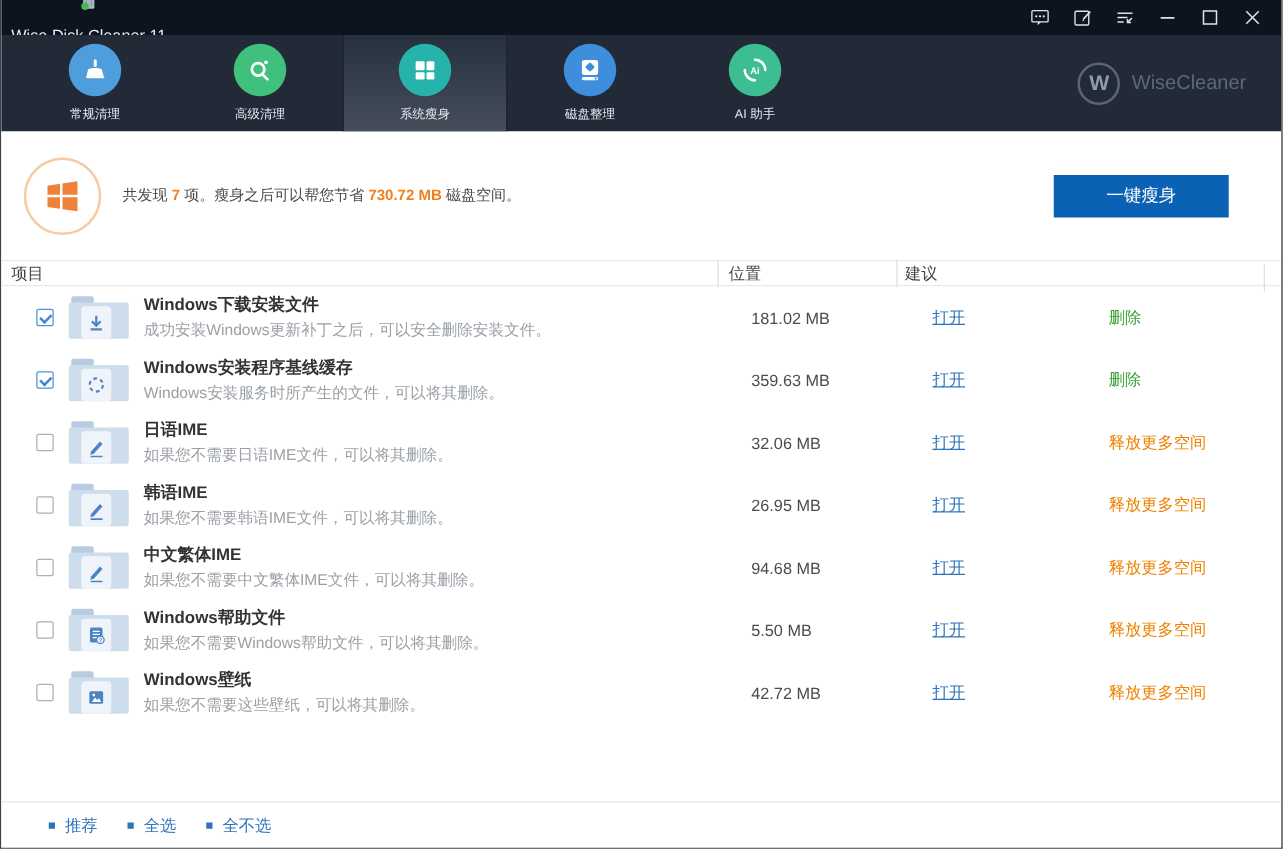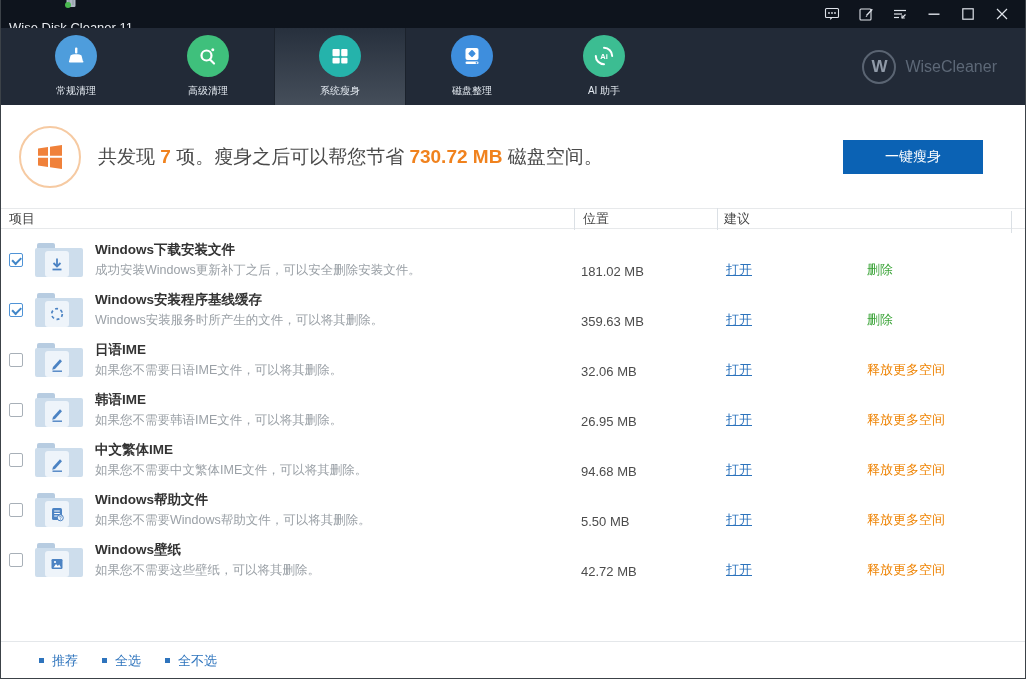--- a/index.html
+++ b/index.html
@@ -29,36 +29,36 @@
   .brand{position:absolute;right:28px;top:0;height:77px;display:flex;align-items:center;gap:9px;}
   .brand-circle{width:34px;height:34px;border-radius:50%;border:2px solid #5a6472;color:#909aa8;
     display:flex;align-items:center;justify-content:center;font-size:17px;font-weight:bold;}
   .brand-text{color:#5d6877;font-size:16px;}
   
   .main{height:574px;display:flex;flex-direction:column;background:#fff;}
   
   .summary{height:103px;display:flex;align-items:center;padding:0 42px 0 18px;}
   .sum-circle{width:62px;height:62px;border-radius:50%;border:2px solid #f6caa2;flex:none;
     display:flex;align-items:center;justify-content:center;}
-  .sum-text{margin-left:17px;font-size:19px;color:#4a4a4a;flex:1;}
+  .sum-text{margin-left:17px;font-size:12px;color:#4a4a4a;flex:1;}
   .orange{color:#f0821e;font-weight:bold;}
   .slim-btn{width:140px;height:34px;background:#0b62b4;color:#fff;font-size:14px;border:none;
     display:flex;align-items:center;justify-content:center;cursor:pointer;flex:none;
     font-family:"Liberation Sans","DejaVu Sans",sans-serif;}
   
   .thead{height:21px;border-top:1px solid #e7e9eb;border-bottom:1px solid #e7e9eb;display:flex;
     align-items:center;font-size:13px;color:#454545;position:relative;}
   .th-item{width:573px;padding-left:8px;}
   .th-size{width:144px;padding-left:7px;border-left:1px solid #dbe0e5;height:22px;line-height:22px;}
   .th-loc{width:143px;padding-left:8px;border-left:1px solid #dbe0e5;height:22px;line-height:22px;}
   .th-sugg{flex:1;padding-left:6px;border-left:1px solid #dbe0e5;height:22px;line-height:22px;}
   .hsep-right{position:absolute;right:13px;top:2px;height:22px;width:1px;background:#dbe0e5;}
   
   .rows{flex:none;}
-  .row{height:50px;display:flex;align-items:flex-end;}
+  .row{height:50px;display:flex;align-items:center;padding-left:20px;}
   .cell-main{width:573px;display:flex;align-items:center;padding-left:8px;}
   .cb{width:14px;height:14px;border:1px solid #a8b0b8;border-radius:2px;background:#fff;
     margin-right:12px;flex:none;position:relative;cursor:pointer;}
   .cb[data-checked="true"]{border-color:#4f93d6;}
   .cb[data-checked="true"]::after{content:"";position:absolute;left:2px;top:3px;width:7px;height:3.5px;
     border-left:2px solid #4186c8;border-bottom:2px solid #4186c8;transform:rotate(-45deg);}
   .ficon{width:48px;height:34px;position:relative;margin-right:12px;flex:none;}
   .ftab{position:absolute;top:0;left:2px;width:18px;height:7px;background:#b7cce1;border-radius:2px 2px 0 0;}
   .fbody{position:absolute;top:5px;left:0;width:48px;height:29px;background:#cdddec;border-radius:2px;}
   .gpanel{position:absolute;left:10px;top:8px;width:24px;height:26px;background:#eef4fa;border-radius:3px;

